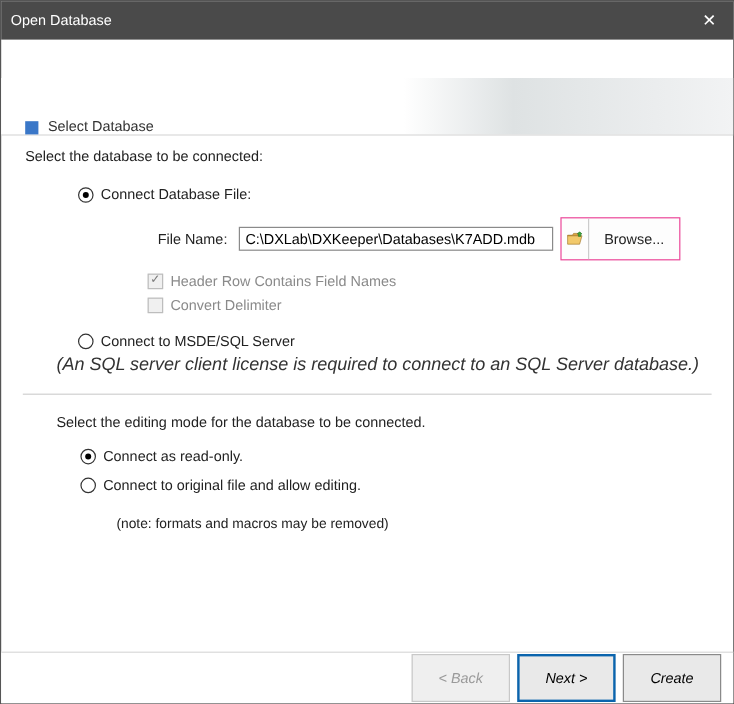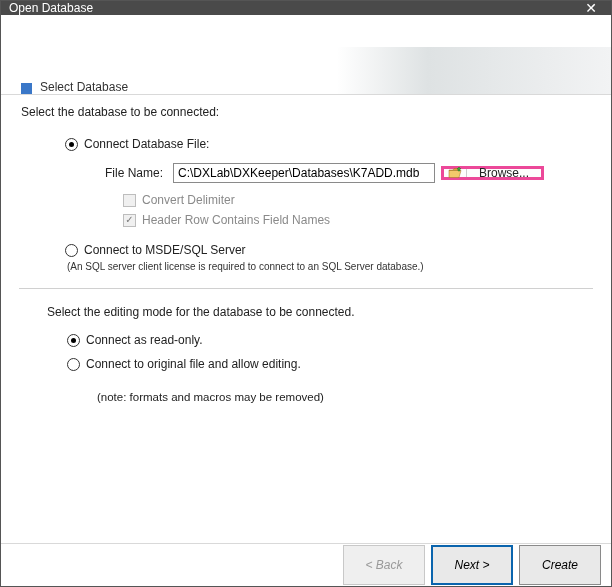--- a/index.html
+++ b/index.html
@@ -14,21 +14,21 @@
     width: 612px;
     height: 587px;
     background: #fff;
     border: 1px solid #555;
     box-sizing: border-box;
     position: relative;
     display: flex;
     flex-direction: column;
   }
   .titlebar {
-    height: 14px;
+    height: 32px;
     background: #4a4a4a;
     color: #fff;
     display: flex;
     align-items: center;
     padding-left: 8px;
     font-size: 12px;
   }
   .titlebar .title { flex: 1; }
   .titlebar .close {
     width: 40px;
@@ -99,54 +99,54 @@
   .checkbox.disabled { border-color: #bdbdbd; background: #f0f0f0; }
   .checkbox.checked::after {
     content: "✓";
     font-size: 10px;
     line-height: 10px;
     color: #7a7a7a;
   }
   .disabled-text { color: #8a8a8a; }
 
   .opt1 { margin-left: 46px; }
-  .filerow { margin: 12px 0 10px 74px; display: flex; align-items: center; }
+  .filerow { margin: 12px 0 10px 74px; display: flex; align-items: center; justify-content: center; }
   .filerow .lbl { width: 70px; text-align: right; padding-right: 10px; }
   .fileinput {
     width: 262px;
     height: 20px;
     border: 1px solid #8a8a8a;
     padding: 1px 4px;
     font-size: 12px;
     box-sizing: border-box;
     background: #fff;
   }
   .browse-btn {
-    height: 14px;
+    height: 36px;
     margin-left: 6px;
     display: flex;
     align-items: center;
-    border: 3px solid #ec4899;
+    border: 1px solid #ec4899;
     background: #fdfdfd;
     box-sizing: border-box;
   }
   .browse-btn .iconcell {
     width: 22px; height: 100%;
     border-right: 1px solid #ccc;
     display: flex; align-items: center; justify-content: center;
   }
   .browse-btn .txtcell {
     padding: 0 12px;
     font-size: 12px;
   }
 
   .subopt { margin: 6px 0 6px 104px; display: flex; align-items: center; }
 
   .opt2 { margin: 16px 0 0 46px; }
-  .opt2note { margin: 4px 0 0 48px; color: #333; font-size: 10px;}
+  .opt2note { margin: 4px 0 0 28px; color: #333; font-size: 15px; font-style: italic;}
 
   .hline {
     height: 1px;
     background: #d0d0d0;
     margin: 16px 0;
   }
 
   .sect2 { margin-left: 28px; }
   .sect2 .instr2 { margin-bottom: 14px; }
   .sect2 .r { margin: 0 0 10px 20px; display: flex; align-items: center; }
@@ -212,26 +212,26 @@
             <path d="M1 3 h4 l1 -1.5 h5 v2 H1z" fill="#d9a441" stroke="#9a6b1c" stroke-width="0.5"></path>
             <path d="M1 3.5 h12 l-2 7 H1 z" fill="#f2c96b" stroke="#9a6b1c" stroke-width="0.5"></path>
             <path d="M9 2 l2 -2 2 2 -1 0 0 2 -2 0 0 -2z" fill="#3aa53a" stroke="#1f6b1f" stroke-width="0.4"></path>
           </svg>
         </div>
         <div class="txtcell">Browse...</div>
       </div>
     </div>
 
     <div class="subopt">
+      <span class="checkbox disabled checked"></span>
+      <span class="disabled-text">Header Row Contains Field Names</span>
+    </div>
+    <div class="subopt">
       <span class="checkbox disabled"></span>
       <span class="disabled-text">Convert Delimiter</span>
-    </div>
-    <div class="subopt">
-      <span class="checkbox disabled checked"></span>
-      <span class="disabled-text">Header Row Contains Field Names</span>
     </div>
 
     <div class="row opt2">
       <span class="radio"></span>
       <span>Connect to MSDE/SQL Server</span>
     </div>
     <div class="opt2note">(An SQL server client license is required to connect to an SQL Server database.)</div>
 
     <div class="hline"></div>
 

